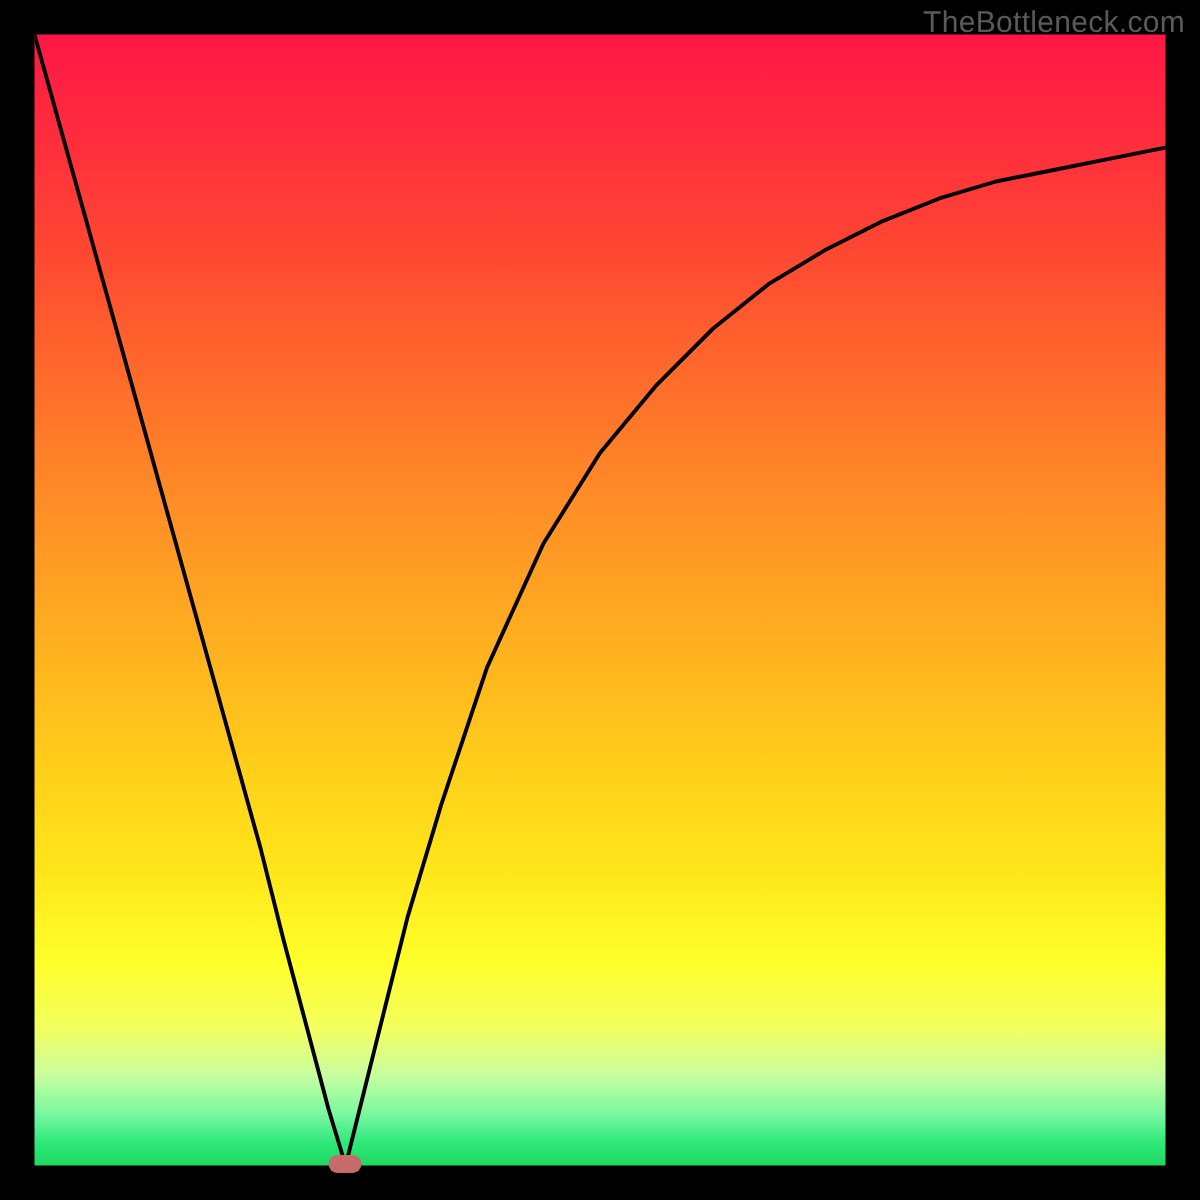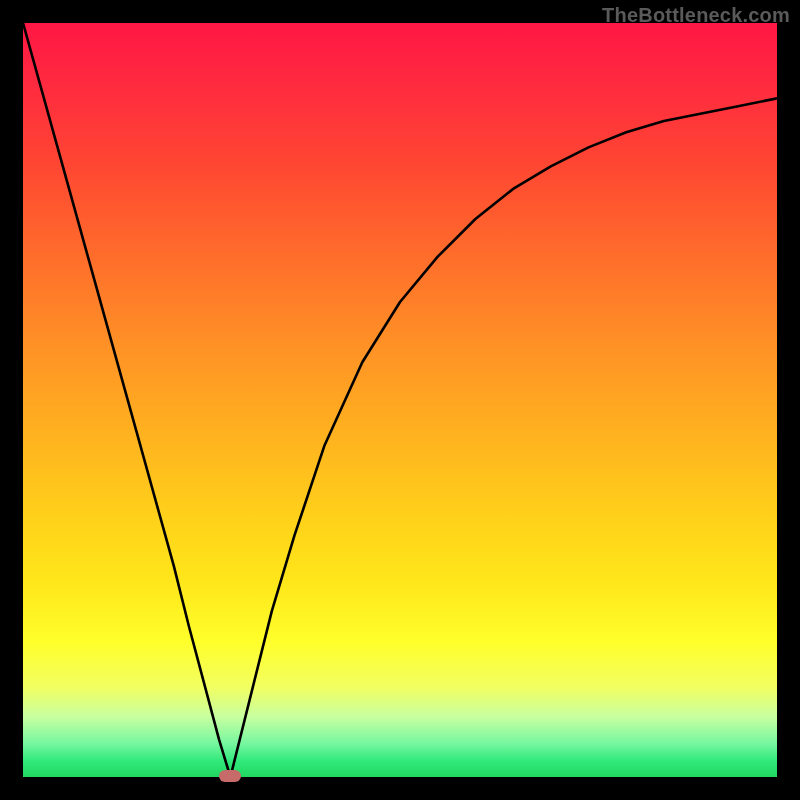--- a/index.html
+++ b/index.html
@@ -15,21 +15,21 @@
     width: 800px;
     height: 800px;
     background: #000;
   }
   .attribution {
     position: absolute;
     top: 4px;
     right: 10px;
     color: #5a5a5a;
     font-size: 20px;
-    font-weight: 700;
+    font-weight: 400;
     letter-spacing: 0.2px;
     z-index: 10;
   }
   
   .plot {
     position: absolute;
     left: 23px;
     top: 23px;
     width: 754px;
     height: 754px;

